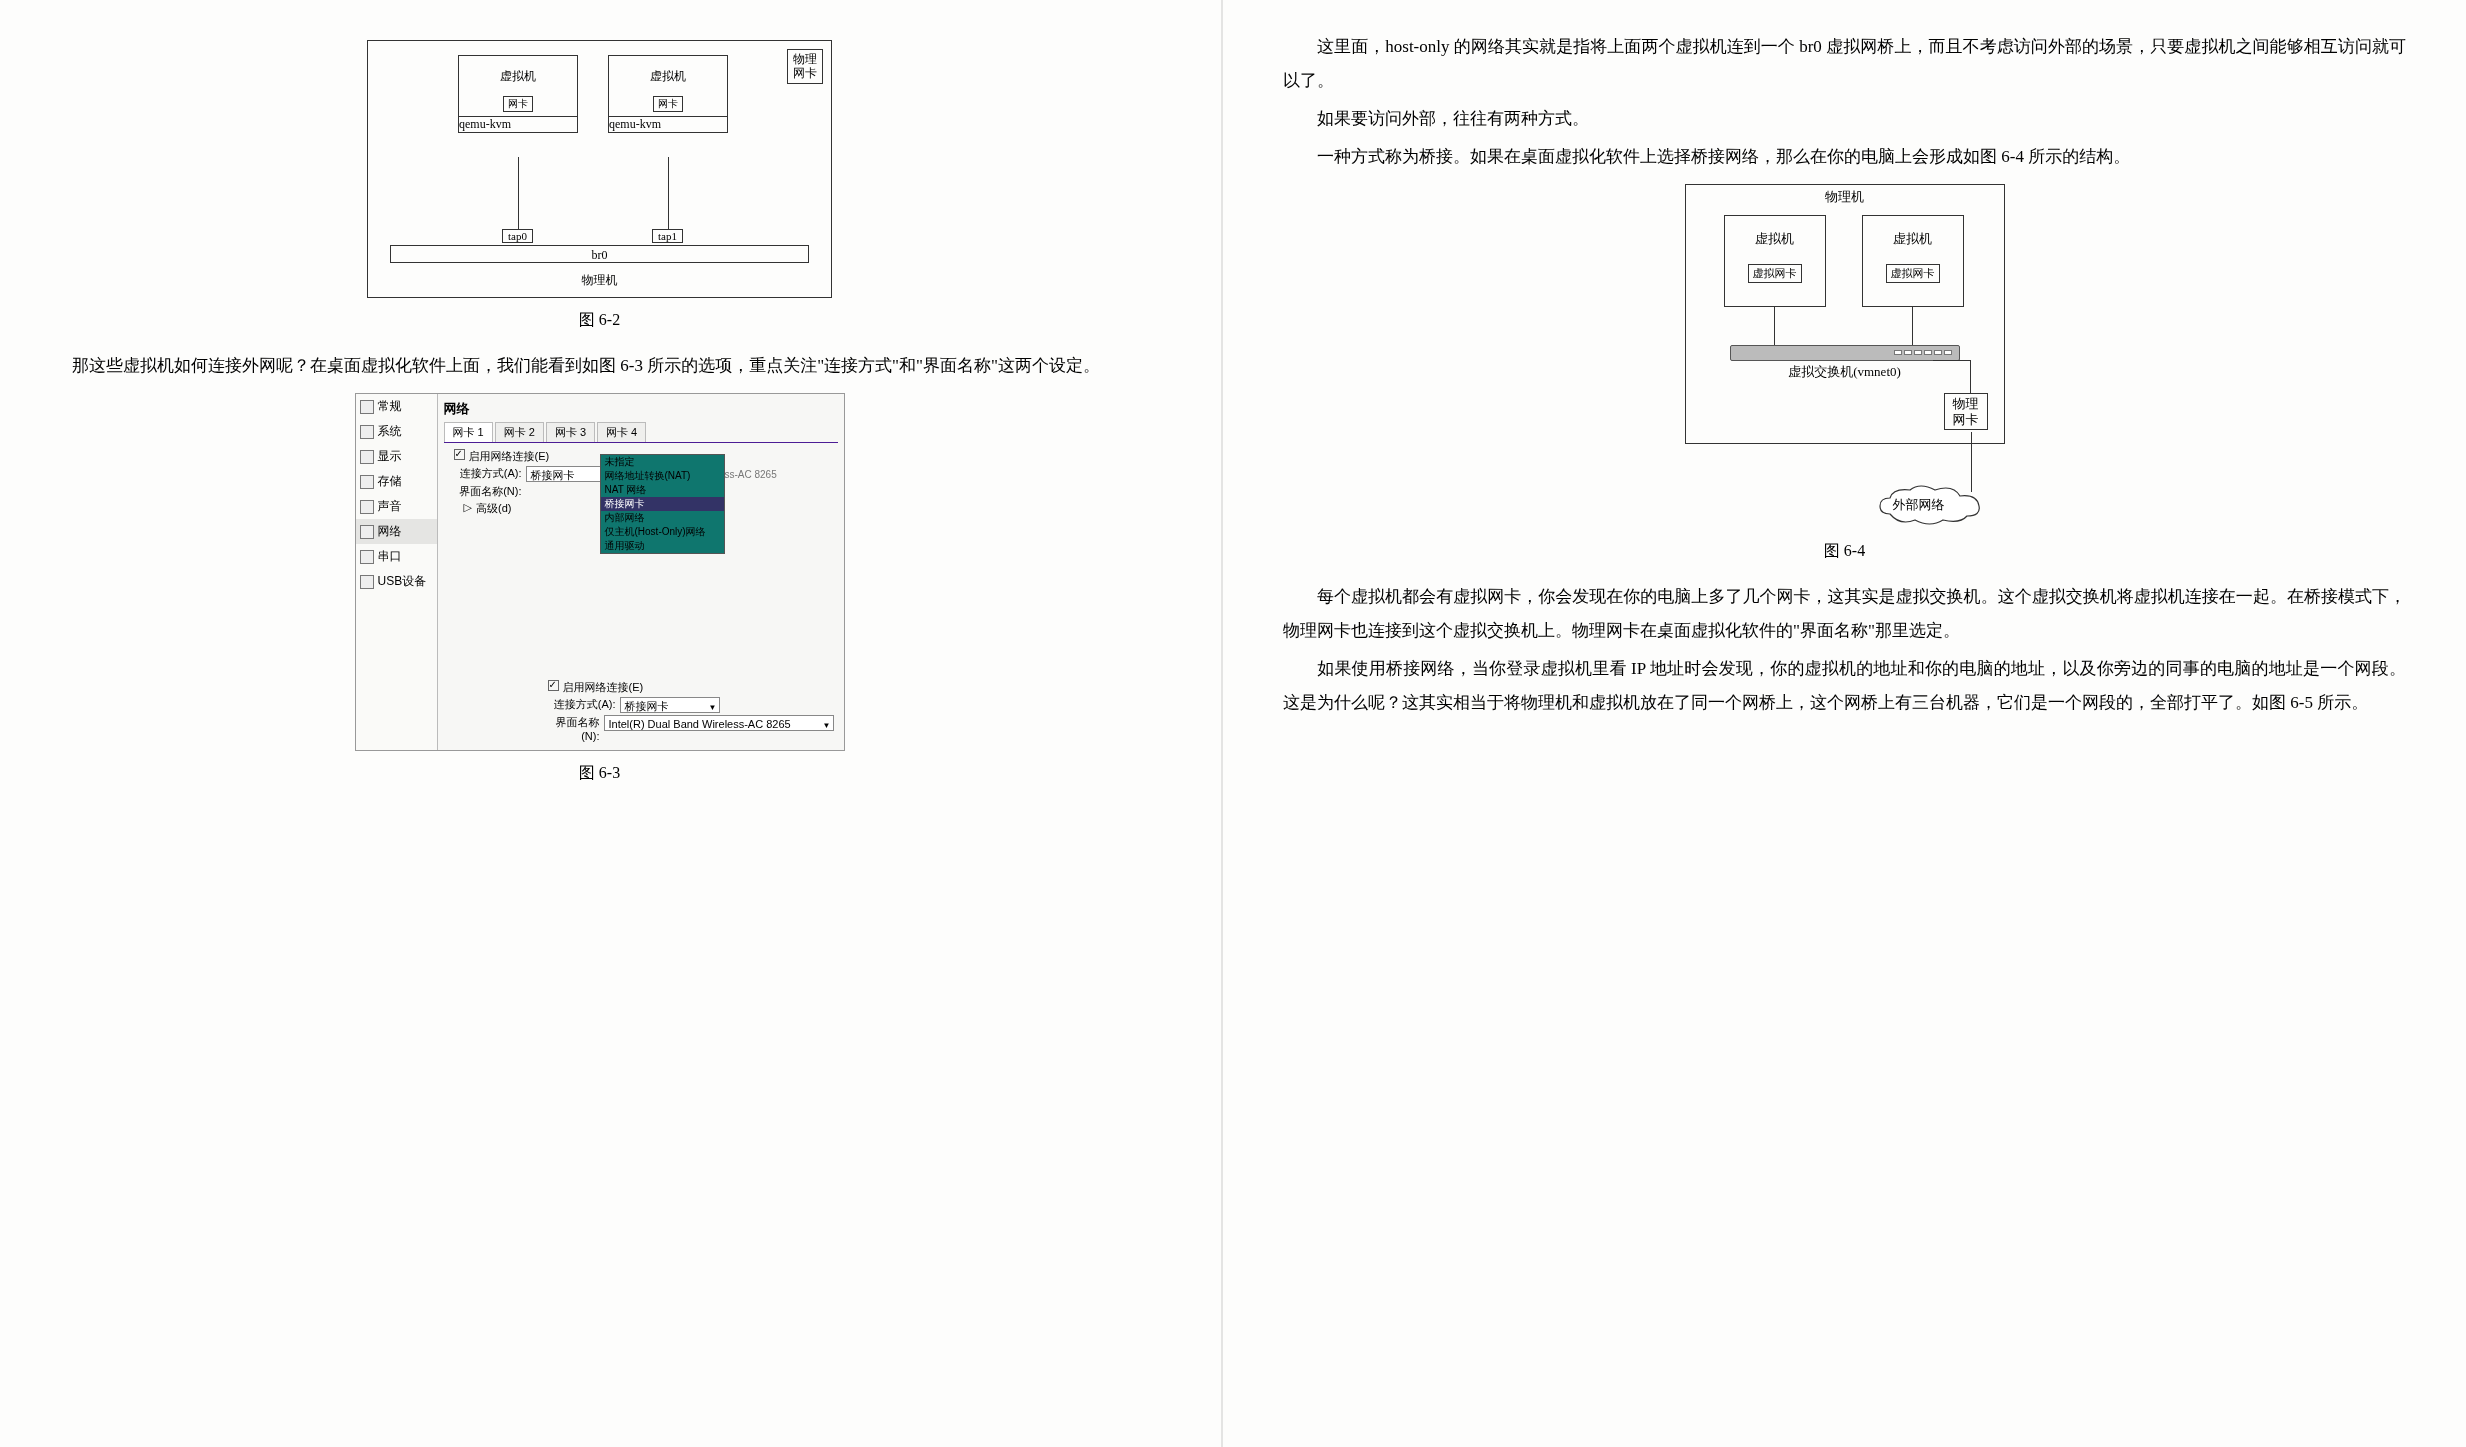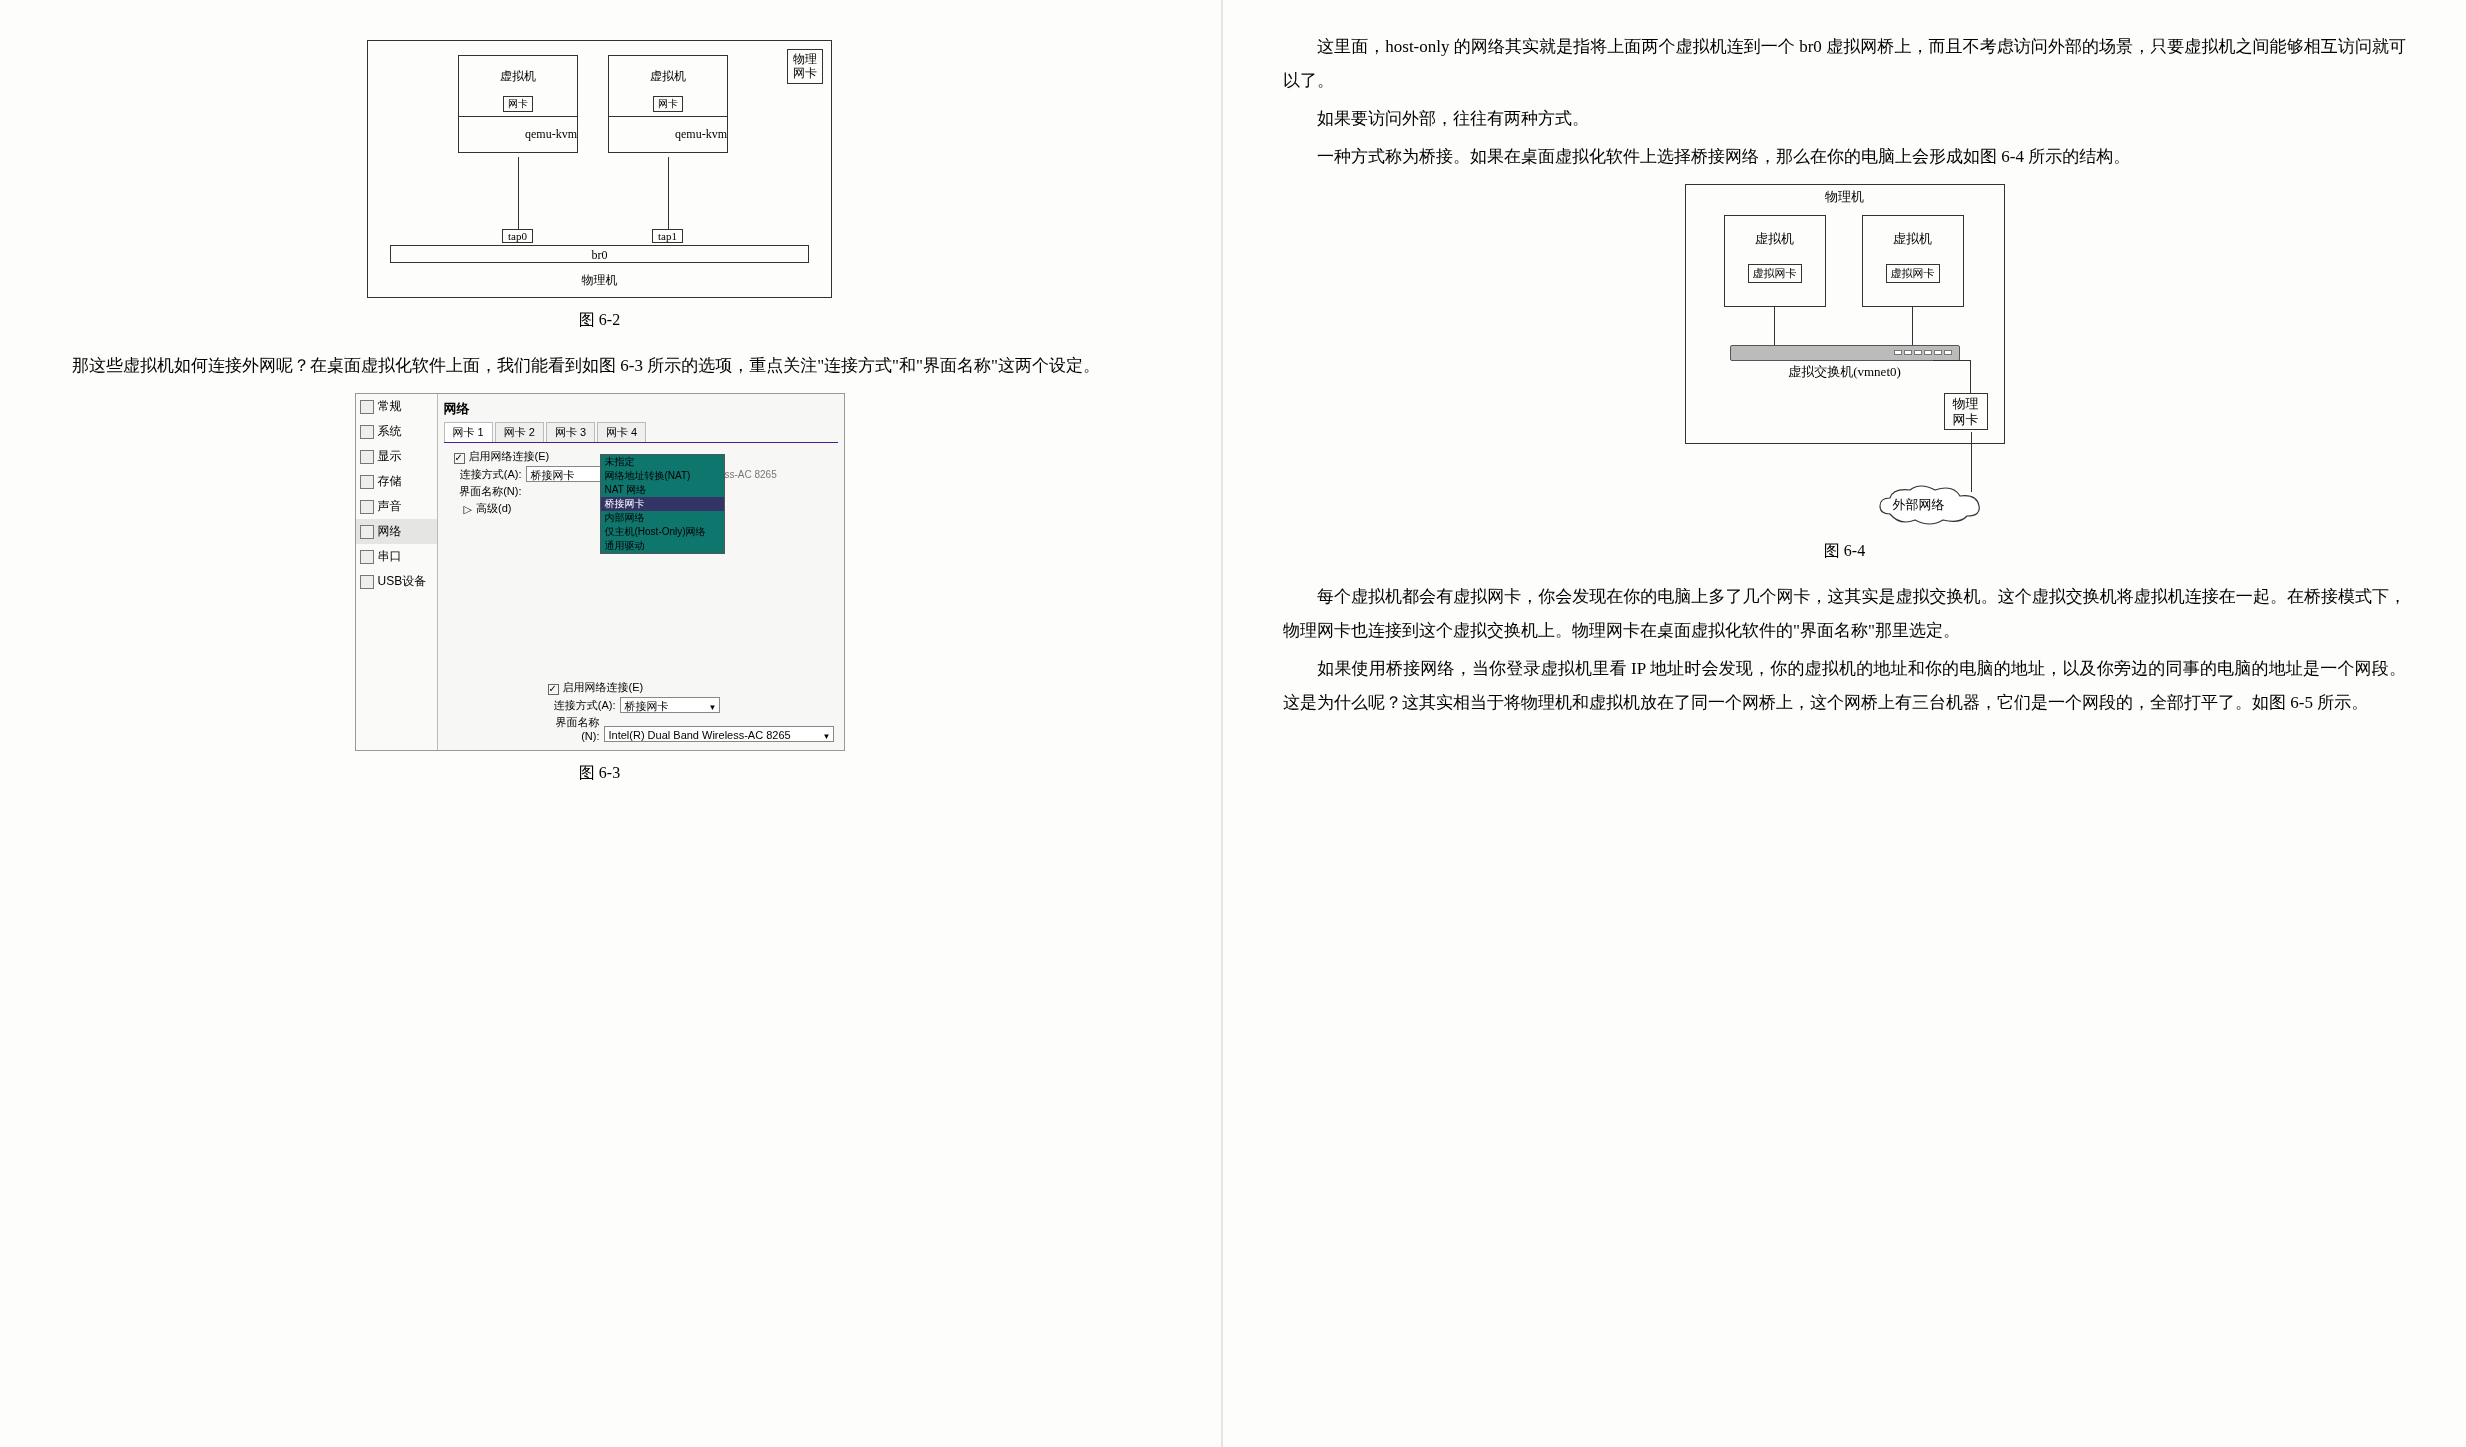--- a/index.html
+++ b/index.html
@@ -15,42 +15,42 @@
   .fig-caption { text-align: center; font-size: 16px; margin: 8px 0 18px; }
 
   
   .fig62 { display: inline-block; border: 1px solid #333; width: 465px; height: 258px; position: relative; font-size: 12px; }
   .fig62 .physnic { position: absolute; right: 8px; top: 8px; border: 1px solid #333; padding: 2px 5px; text-align: center; line-height: 1.2; }
   .fig62 .vmstack { position: absolute; top: 14px; width: 120px; }
   .fig62 .vmstack.vma { left: 90px; }
   .fig62 .vmstack.vmb { left: 240px; }
   .fig62 .vmbox { border: 1px solid #333; height: 62px; position: relative; text-align: center; padding-top: 12px; }
   .fig62 .nic { border: 1px solid #333; font-size: 10px; padding: 0 4px; display: inline-block; position: absolute; bottom: 4px; left: 50%; transform: translateX(-50%); }
-  .fig62 .qemu { border: 1px solid #333; margin-top: -1px; text-align: right; padding: 10px 0; }
+  .fig62 .qemu { border: 1px solid #333; margin-top: -1px; text-align: left; padding: 0 0; }
   .fig62 .line { position: absolute; width: 1px; background: #333; }
   .fig62 .linea { left: 150px; top: 116px; height: 72px; }
   .fig62 .lineb { left: 300px; top: 116px; height: 72px; }
   .fig62 .tap { position: absolute; border: 1px solid #333; font-size: 11px; padding: 0 5px; top: 188px; }
   .fig62 .tap.tapa { left: 134px; }
   .fig62 .tap.tapb { left: 284px; }
   .fig62 .br0 { position: absolute; border: 1px solid #333; left: 22px; right: 22px; top: 204px; bottom: 34px; text-align: center; padding-top: 2px; }
   .fig62 .host { position: absolute; bottom: 8px; left: 0; right: 0; text-align: center; font-size: 12px; }
 
   
   .fig63 { display: inline-block; border: 1px solid #999; width: 490px; height: 358px; text-align: left; font-family: "Microsoft YaHei", SimSun, sans-serif; font-size: 12px; background: #f7f7f5; position: relative; }
   .fig63 .sidebar { position: absolute; left: 0; top: 0; bottom: 0; width: 82px; border-right: 1px solid #bbb; background: #fafaf8; }
   .fig63 .sidebar .item { display: flex; align-items: center; gap: 4px; padding: 4px 4px; margin: 0; }
   .fig63 .sidebar .item.sel { background: #e5e5e3; }
   .fig63 .sidebar .ico { width: 14px; height: 14px; display: inline-block; border: 1px solid #777; background: #eee; }
   .fig63 .main { position: absolute; left: 82px; top: 0; right: 0; bottom: 0; padding: 4px 6px; }
   .fig63 .title { font-weight: bold; font-size: 13px; padding: 2px 0 4px; }
   .fig63 .tabs { display: flex; gap: 0; border-bottom: 1px solid #4c1d95; font-size: 11px; margin-bottom: 6px; }
   .fig63 .tabs .tab { padding: 2px 8px; border: 1px solid #bbb; border-bottom: none; margin-right: 2px; background: #efefed; }
   .fig63 .tabs .tab.sel { background: #fff; }
-  .fig63 .row { display: flex; align-items: flex-end; margin: 2px 0 2px 10px; font-size: 11px; }
+  .fig63 .row { display: flex; align-items: flex-start; margin: 2px 0 2px 10px; font-size: 11px; }
   .fig63 .lbl { width: 72px; text-align: right; padding-right: 4px; }
   .fig63 .combo { border: 1px solid #888; background: #fff; padding: 0 4px; min-width: 100px; height: 16px; line-height: 16px; position: relative; }
   .fig63 .combo .arrow { position: absolute; right: 2px; top: 2px; font-size: 8px; }
   .fig63 .checkbox { width: 11px; height: 11px; border: 1px solid #666; display: inline-block; margin-right: 4px; position: relative; }
   .fig63 .checkbox.checked::after { content: "✓"; font-size: 10px; position: absolute; top: -2px; left: 0; }
   .fig63 .dropdown-list { position: absolute; left: 162px; top: 60px; border: 1px solid #555; background: #0f766e; font-size: 10px; width: 125px; z-index: 5; }
   .fig63 .dropdown-list .opt { padding: 0 4px; line-height: 14px; }
   .fig63 .dropdown-list .opt.sel { background: #336; color: #fff; }
   .fig63 .iface-shadow { position: absolute; left: 287px; top: 75px; font-size: 10px; color: #777; }
   .fig63 .bottomblock { position: absolute; bottom: 6px; left: 100px; right: 10px; font-size: 11px; }

